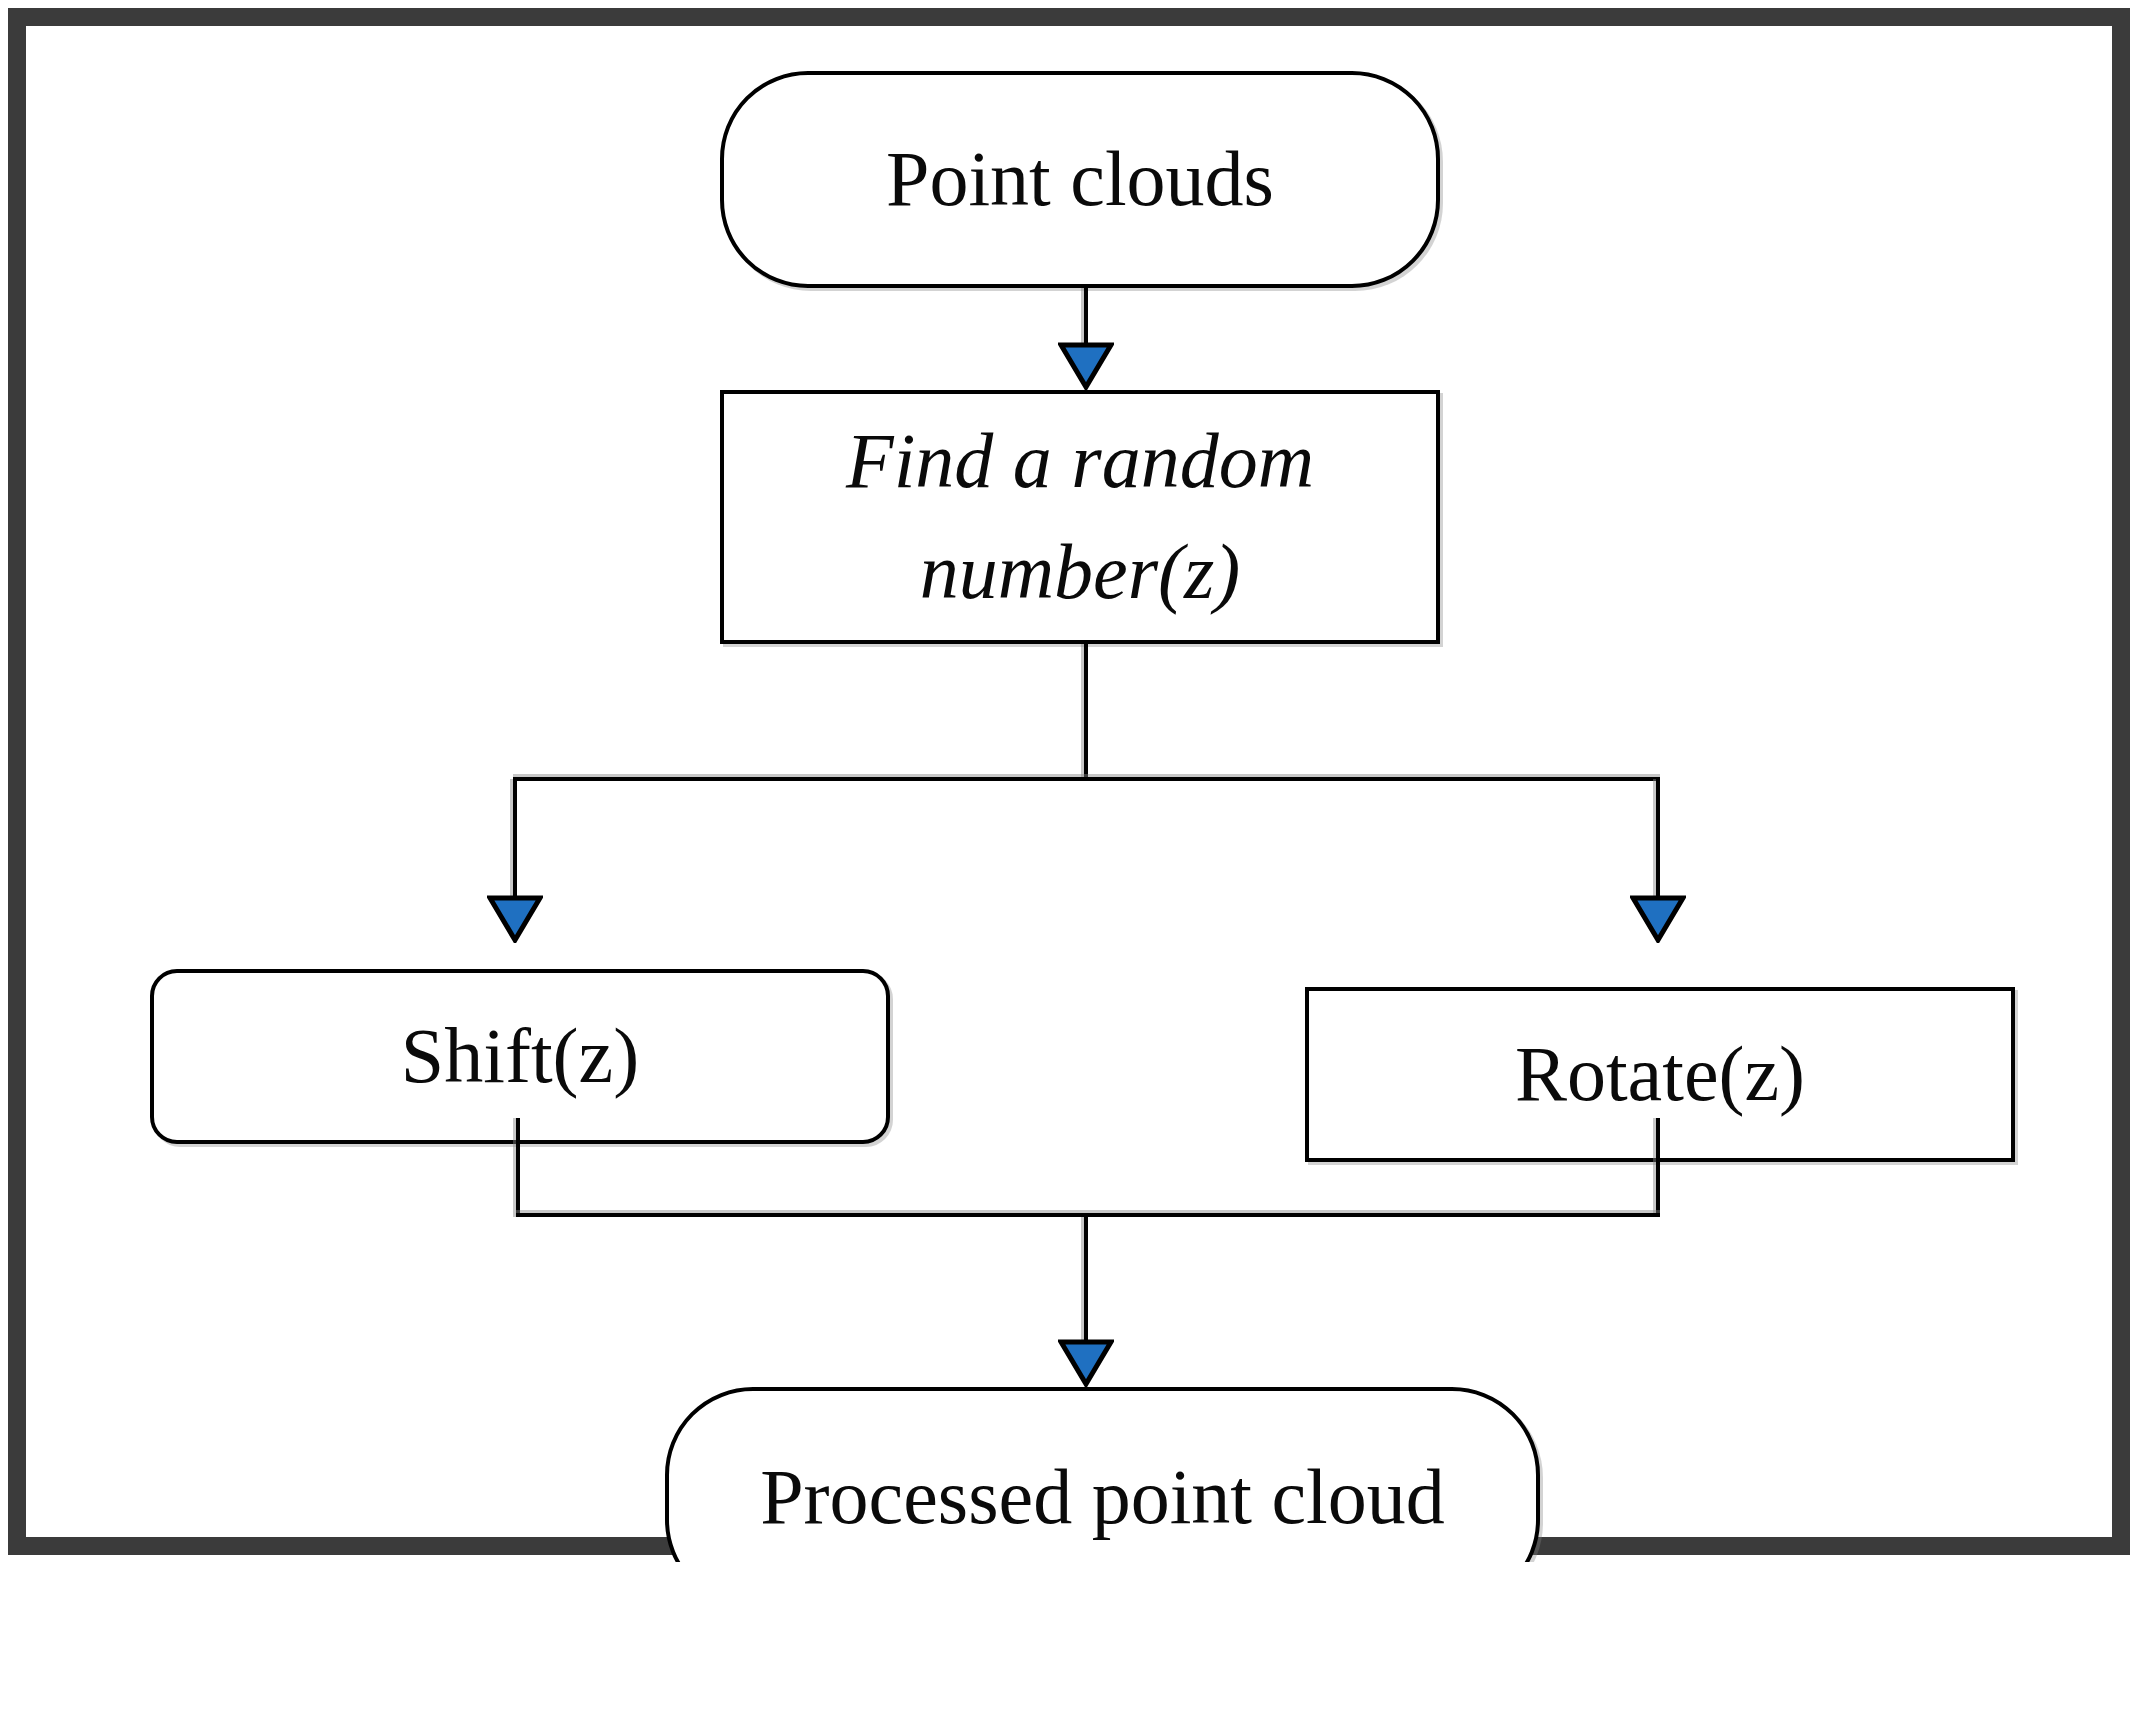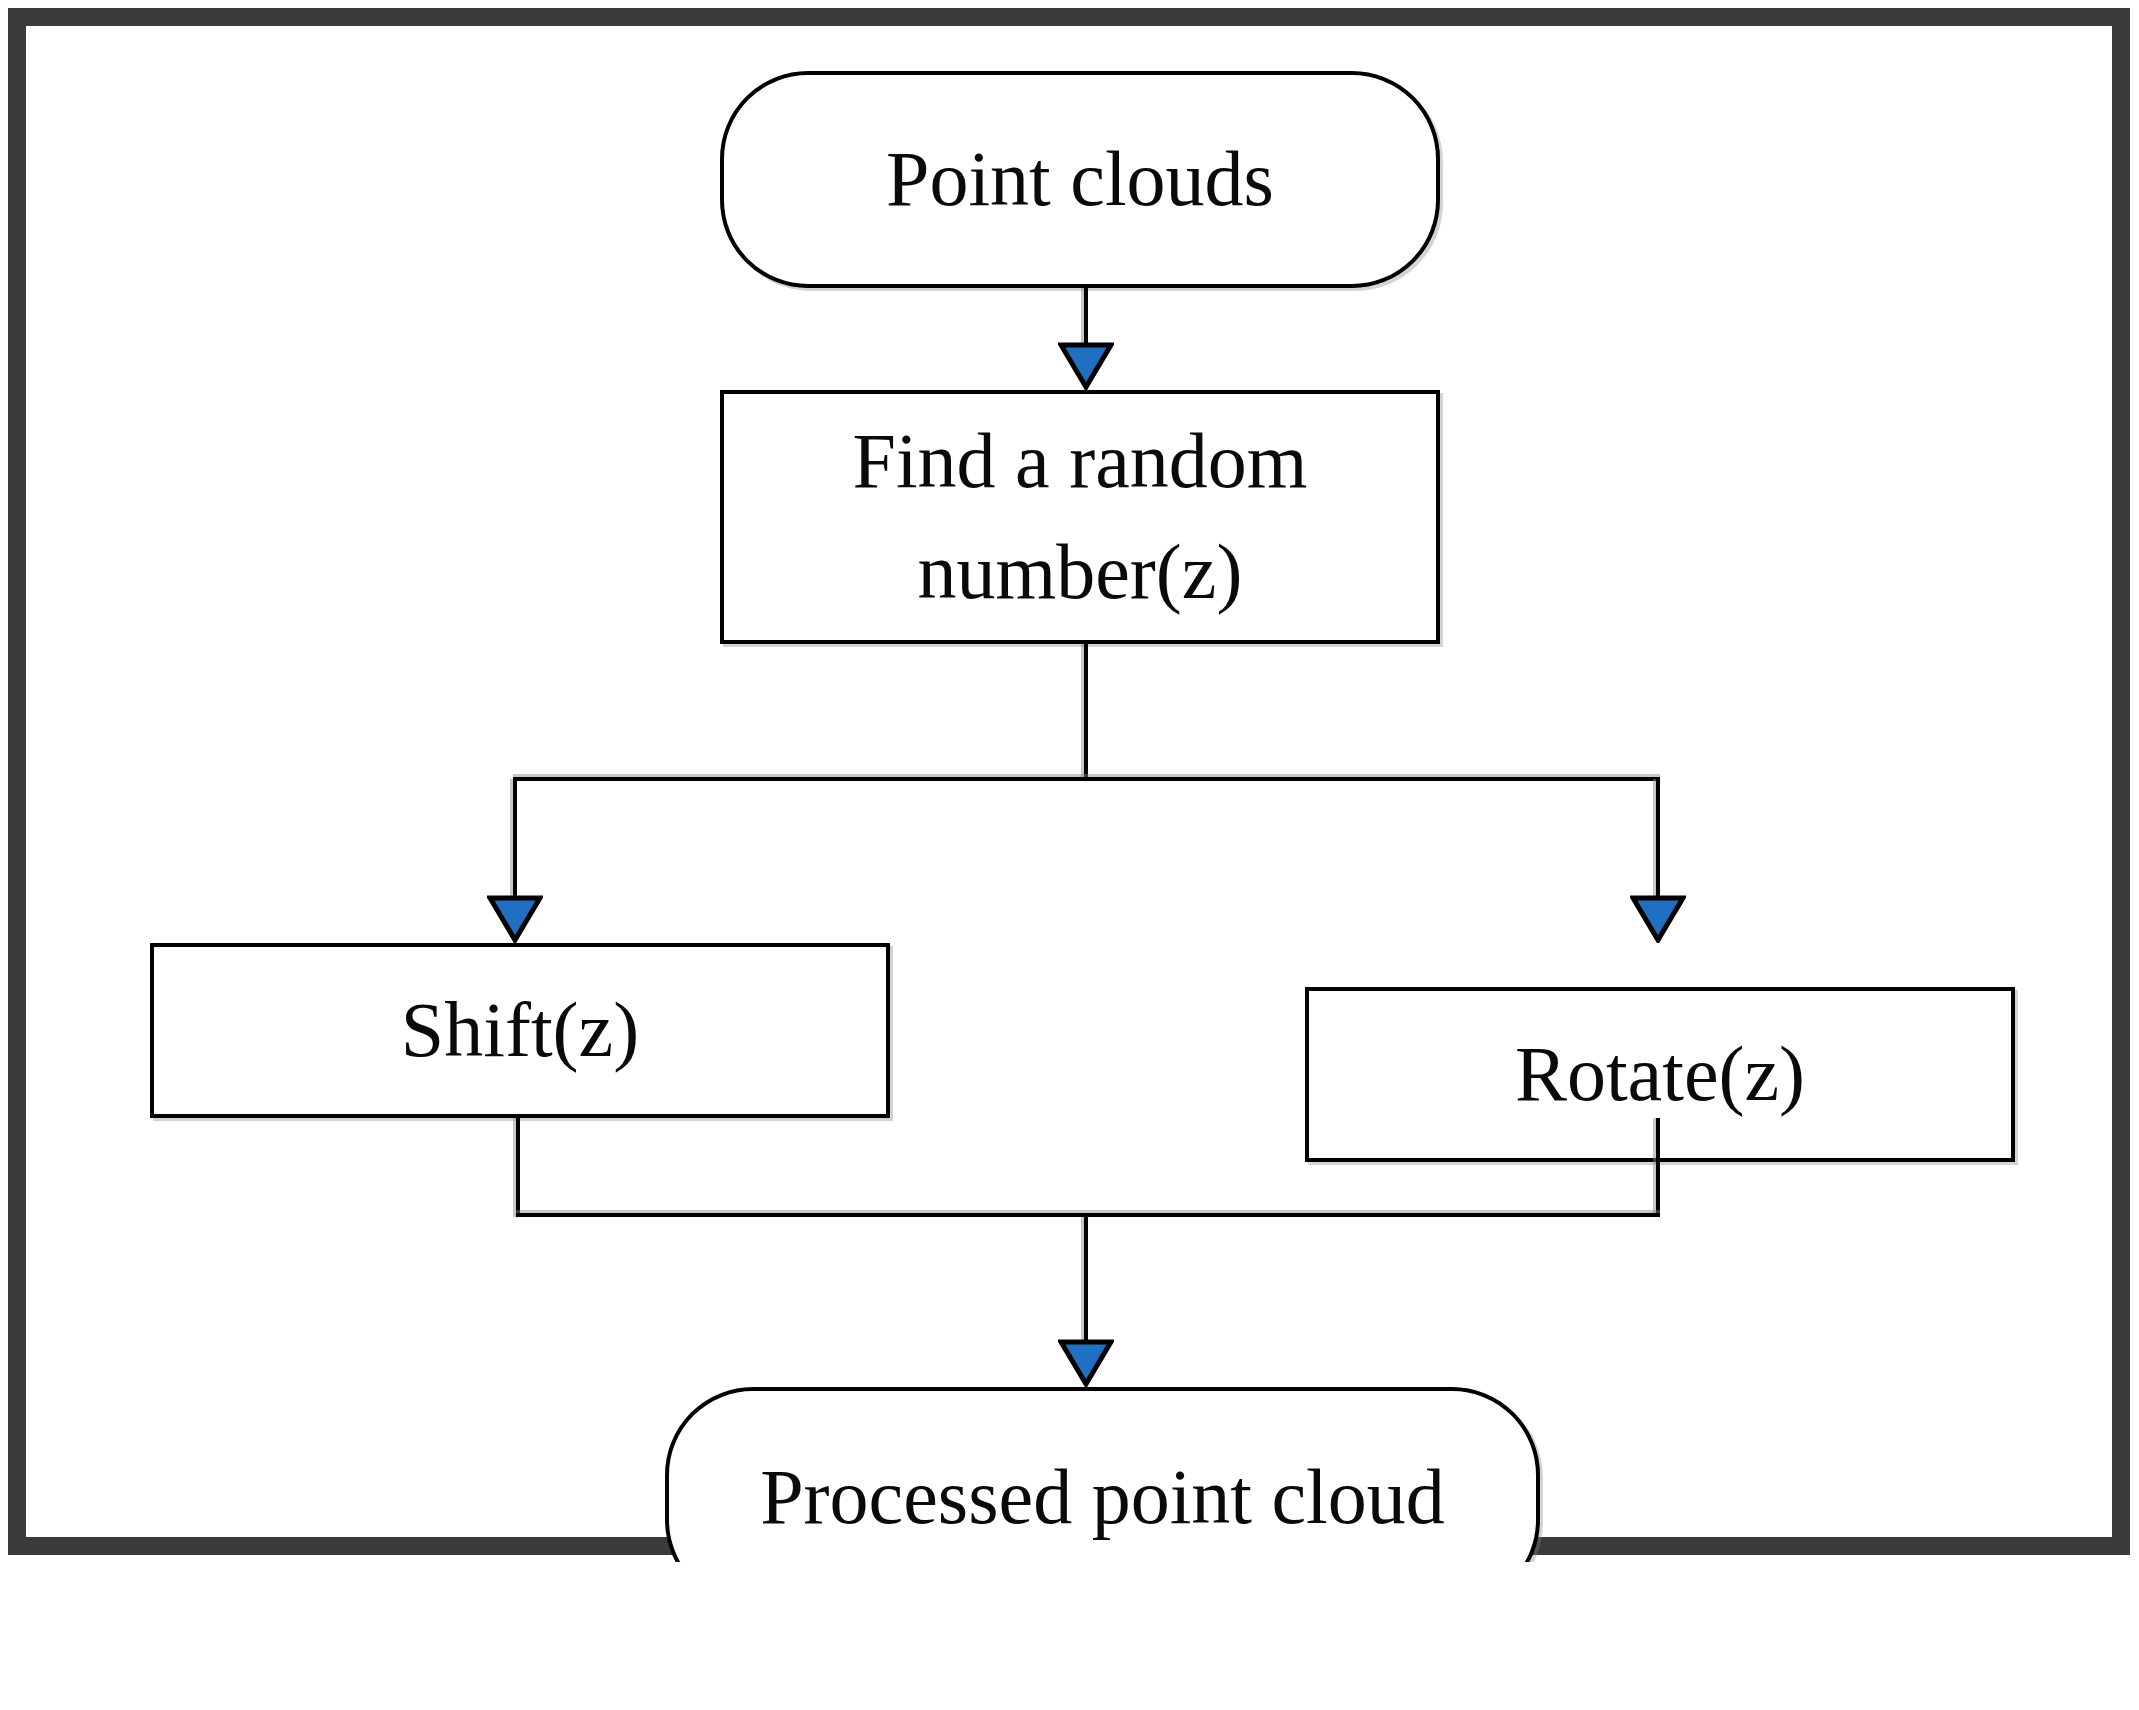--- a/index.html
+++ b/index.html
@@ -31,22 +31,22 @@
     align-items: center;
     justify-content: center;
     text-align: center;
     font-size: 78px;
     line-height: 1.42;
     box-shadow: 3px 3px 0 rgba(130,130,130,0.35);
   }
   .terminator { border-radius: 88px; }
   .node-point-clouds { left: 720px;  top: 71px;   width: 720px; height: 217px; }
   .node-find        { left: 720px;  top: 390px;  width: 720px; height: 254px; }
-  .node-find .label { display: inline-block; max-width: 520px; }
-  .node-shift       { left: 150px;  top: 943px;  width: 740px; height: 175px; }
+  .node-find .label { display: inline-block; max-width: 520px; font-style: italic; }
+  .node-shift       { left: 150px;  top: 969px;  width: 740px; height: 175px; border-radius: 27px; }
   .node-rotate      { left: 1305px; top: 987px;  width: 710px; height: 175px; }
   .node-processed   { left: 665px;  top: 1387px; width: 875px; height: 221px; }
   .edge {
     position: absolute;
     background: var(--line, #000000);
   }
   .edge.v { width: 4px; box-shadow: -3px 0 0 rgba(130,130,130,0.45); }
   .edge.h { height: 4px; box-shadow: 0 -3px 0 rgba(130,130,130,0.45); }
   .e1 { left: 1084px; top: 288px;  height: 56px; }
   .e2 { left: 1084px; top: 644px;  height: 135px; }

